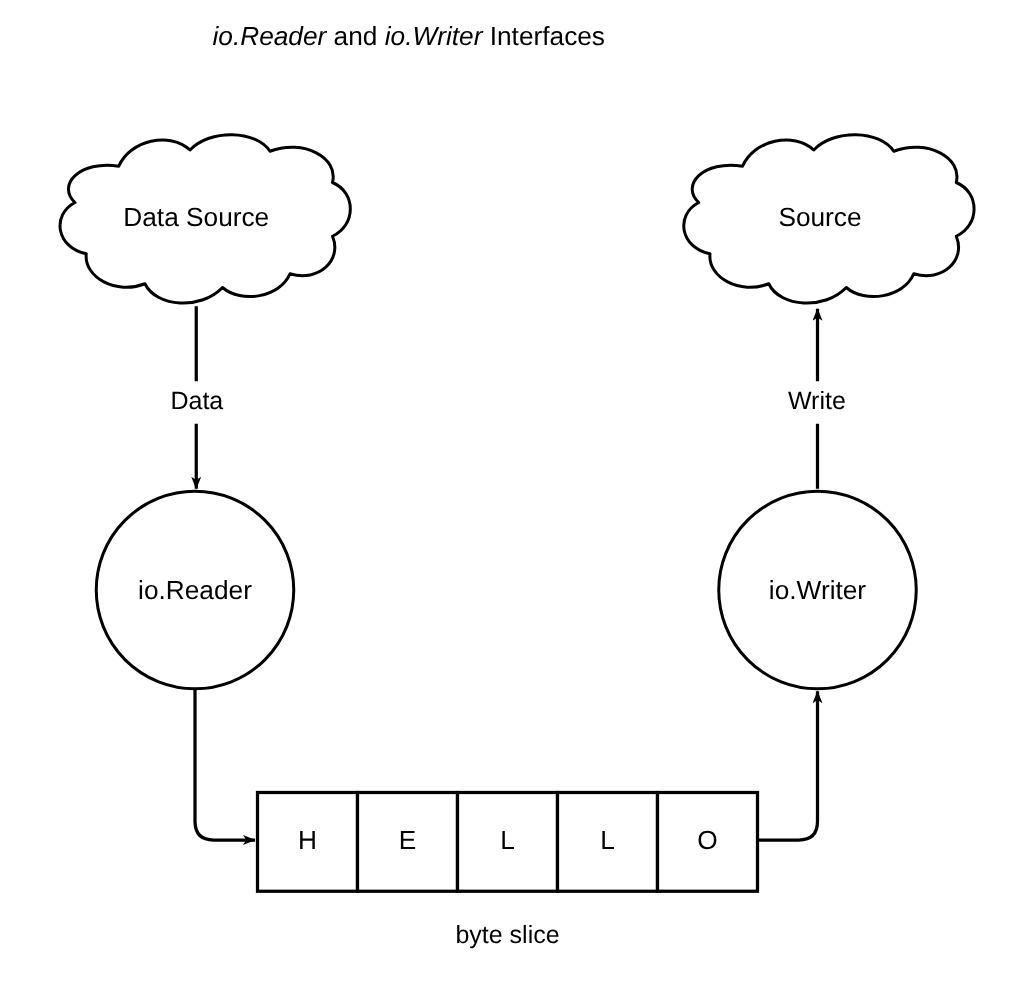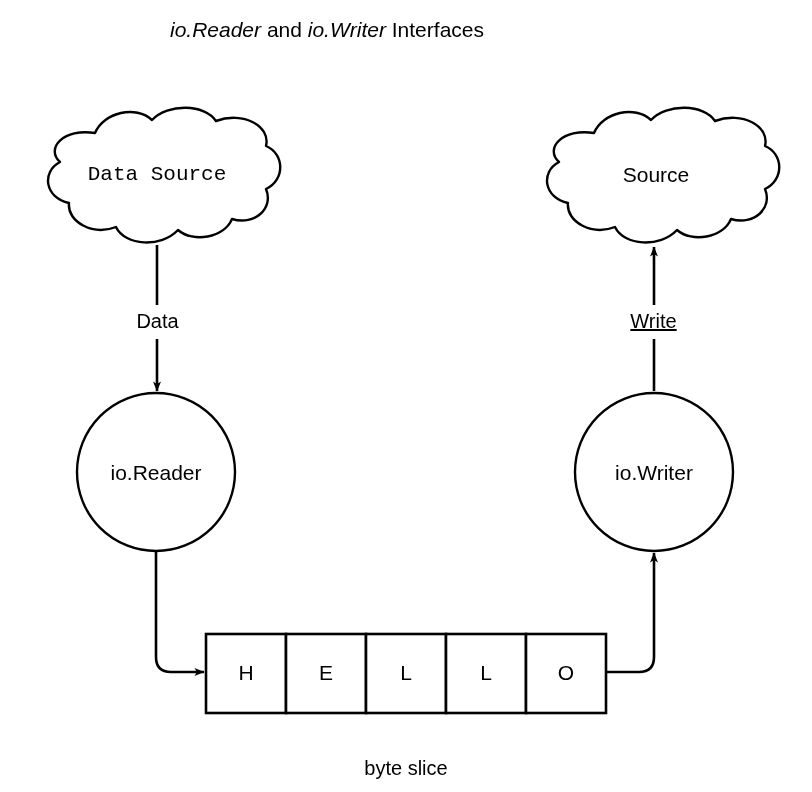--- a/index.html
+++ b/index.html
@@ -60,21 +60,20 @@
     color: #000;
     white-space: nowrap;
   }
   .caption {
     position: absolute;
     text-align: center;
     font-size: 20px;
     line-height: 24px;
     color: #000;
     white-space: nowrap;
-    margin-top: 20px;
   }
 </style>
 </head>
 <body>
 
 <div id="canvas">
 
   <svg width="812" height="792" viewBox="0 0 812 792" style="position:absolute;left:0;top:0;">
     <defs>
       <marker id="arrowFilled" markerWidth="12" markerHeight="12" refX="9.6" refY="4" orient="auto" markerUnits="userSpaceOnUse">
@@ -126,31 +125,31 @@
       <rect x="366" y="634" width="80" height="79" fill="#ffffff" stroke="#000000" stroke-width="2.6"></rect>
       <rect x="446" y="634" width="80" height="79" fill="#ffffff" stroke="#000000" stroke-width="2.6"></rect>
       <rect x="526" y="634" width="80" height="79" fill="#ffffff" stroke="#000000" stroke-width="2.6"></rect>
     </g>
   </svg>
 
   <div class="diagram-title">
     <span class="it">io.Reader</span><span> and </span><span class="it">io.Writer</span><span> Interfaces</span>
   </div>
 
-  <div class="node-label" style="left:42px; top:163px; width:230px;font-family:Liberation Mono, monospace;">Data Source</div>
+  <div class="node-label" style="left:42px; top:163px; width:230px;">Data Source</div>
 
   <div class="node-label" style="left:541px; top:163px; width:230px;">Source</div>
 
   <div class="node-label" style="left:77px; top:461px; width:158px;">io.Reader</div>
 
   <div class="node-label" style="left:575px; top:461px; width:158px;">io.Writer</div>
 
   <div class="edge-label" style="left:105px; top:310px; width:105px;">Data</div>
 
-  <div class="edge-label" style="left:601px; top:310px; width:105px;text-decoration:underline;">Write</div>
+  <div class="edge-label" style="left:601px; top:310px; width:105px;">Write</div>
 
   <div class="cell-label" style="left:206px; top:661px; width:80px;">H</div>
   <div class="cell-label" style="left:286px; top:661px; width:80px;">E</div>
   <div class="cell-label" style="left:366px; top:661px; width:80px;">L</div>
   <div class="cell-label" style="left:446px; top:661px; width:80px;">L</div>
   <div class="cell-label" style="left:526px; top:661px; width:80px;">O</div>
 
   <div class="caption" style="left:206px; top:736px; width:400px;">byte slice</div>
 
 </div>

